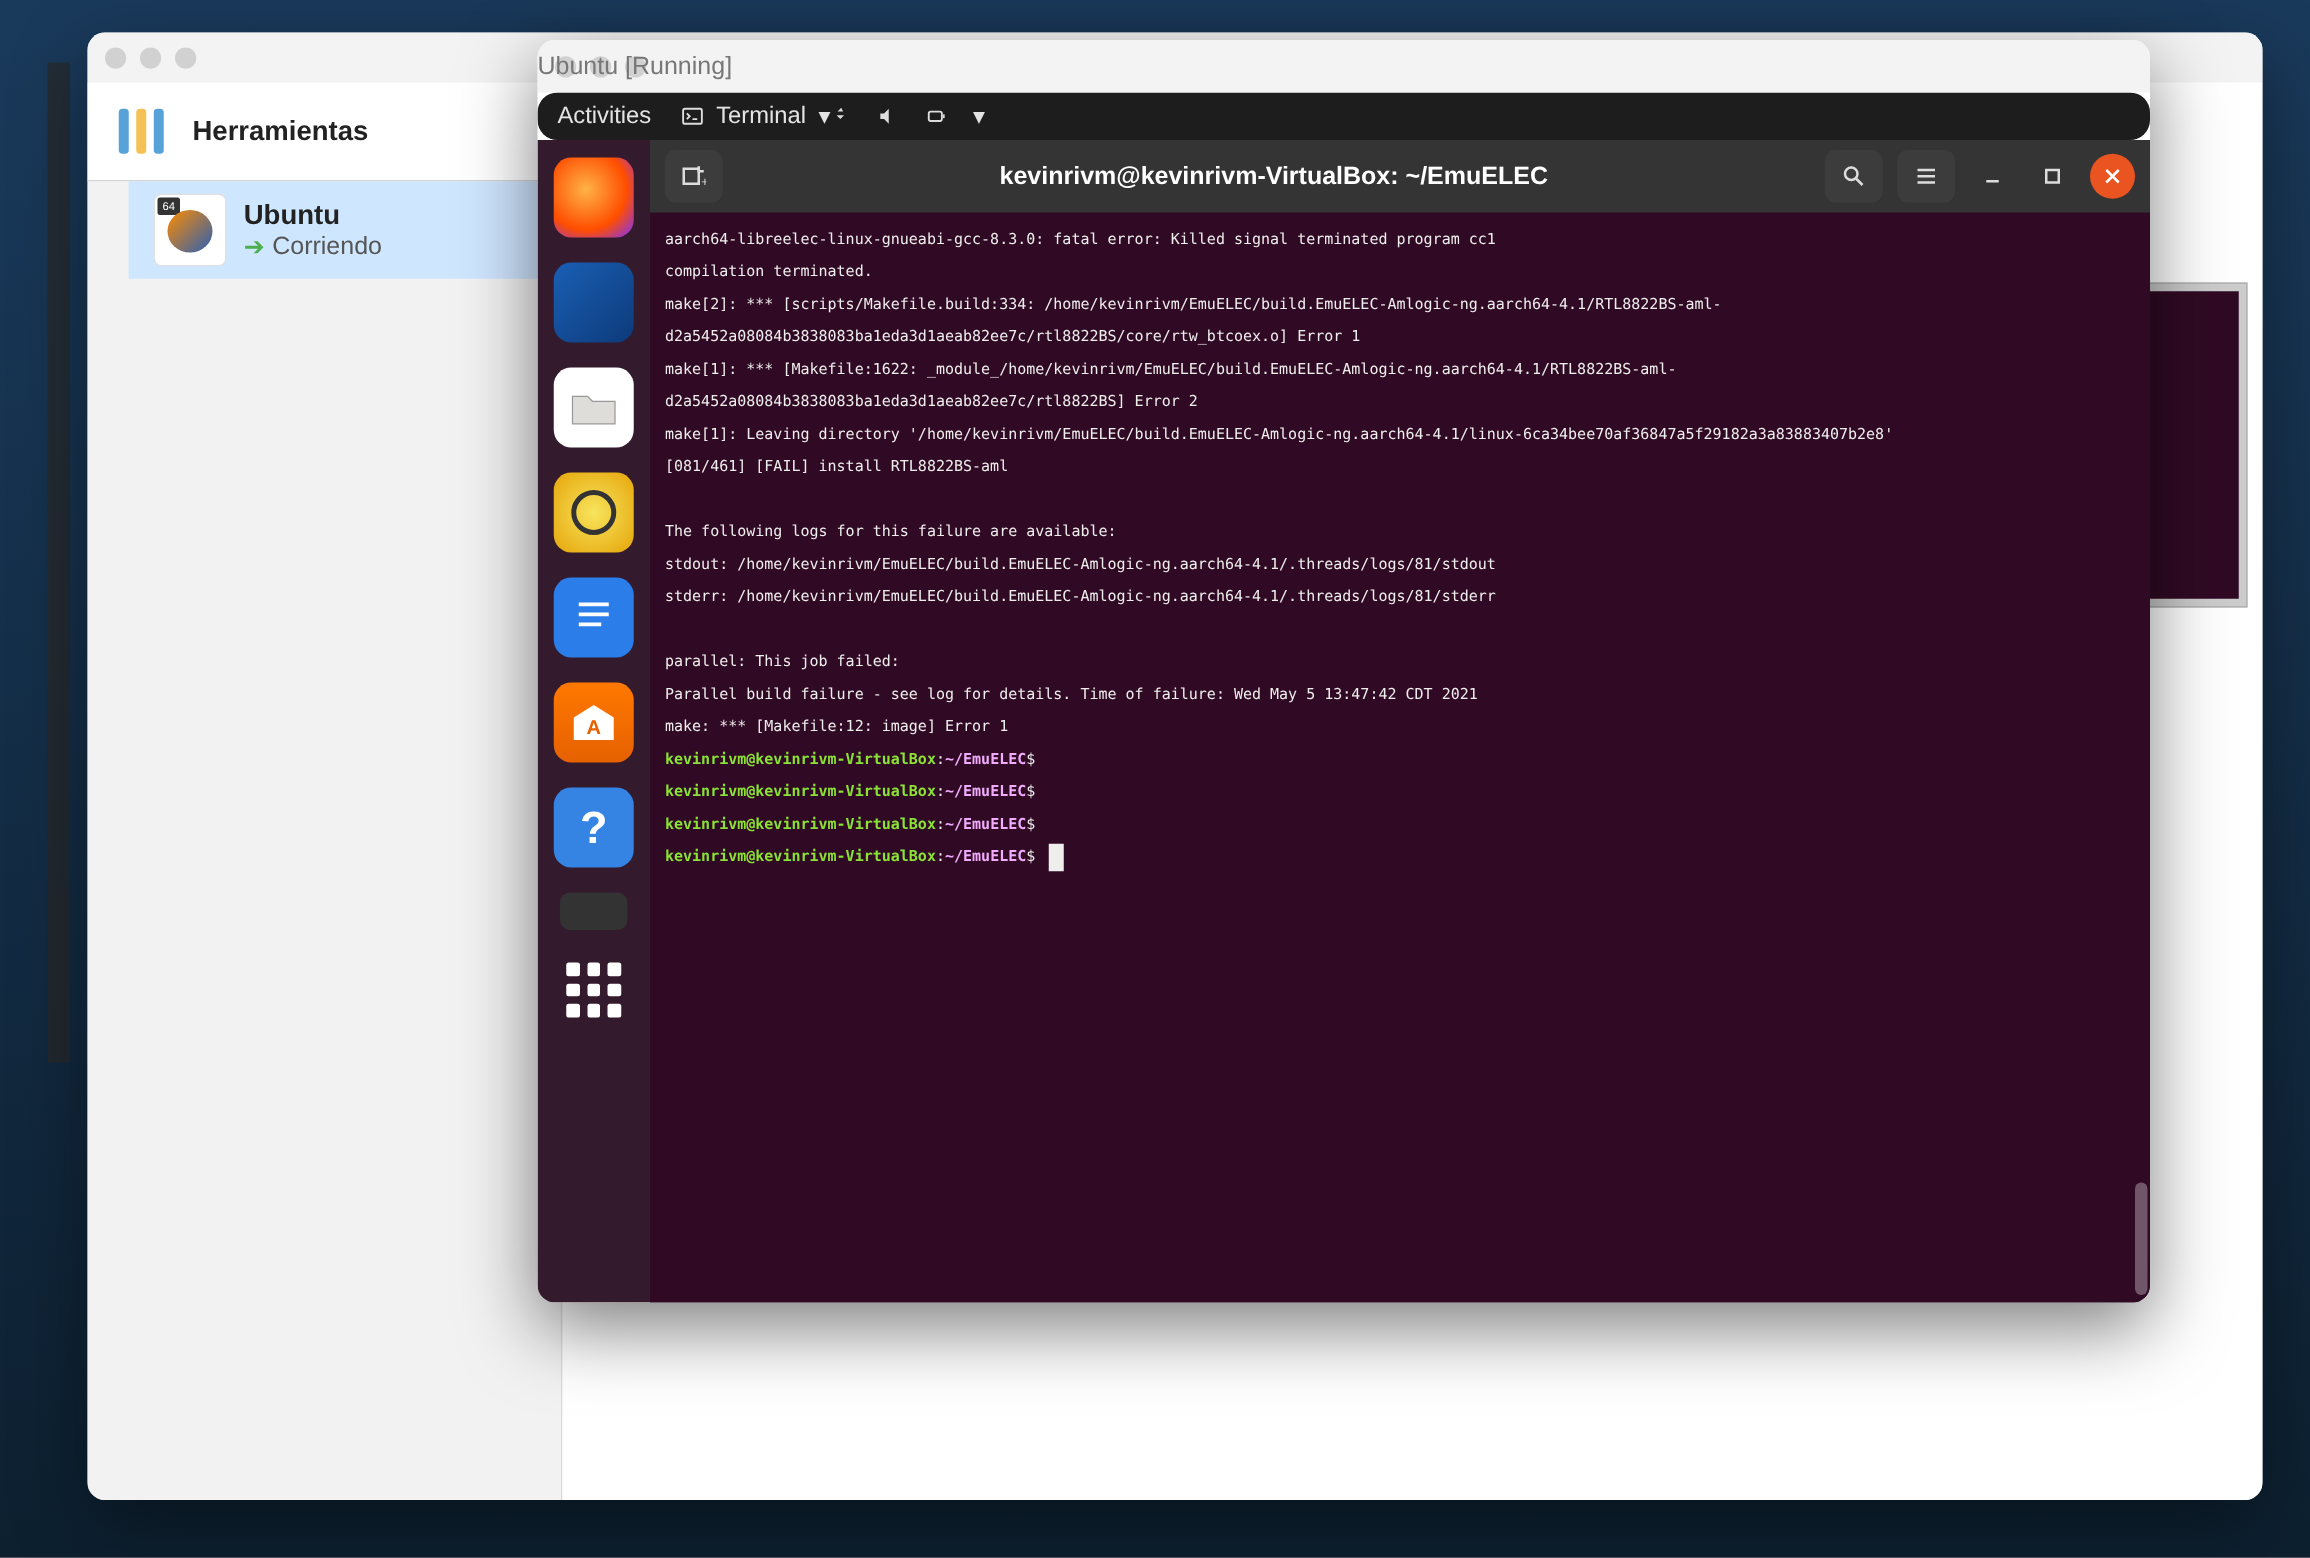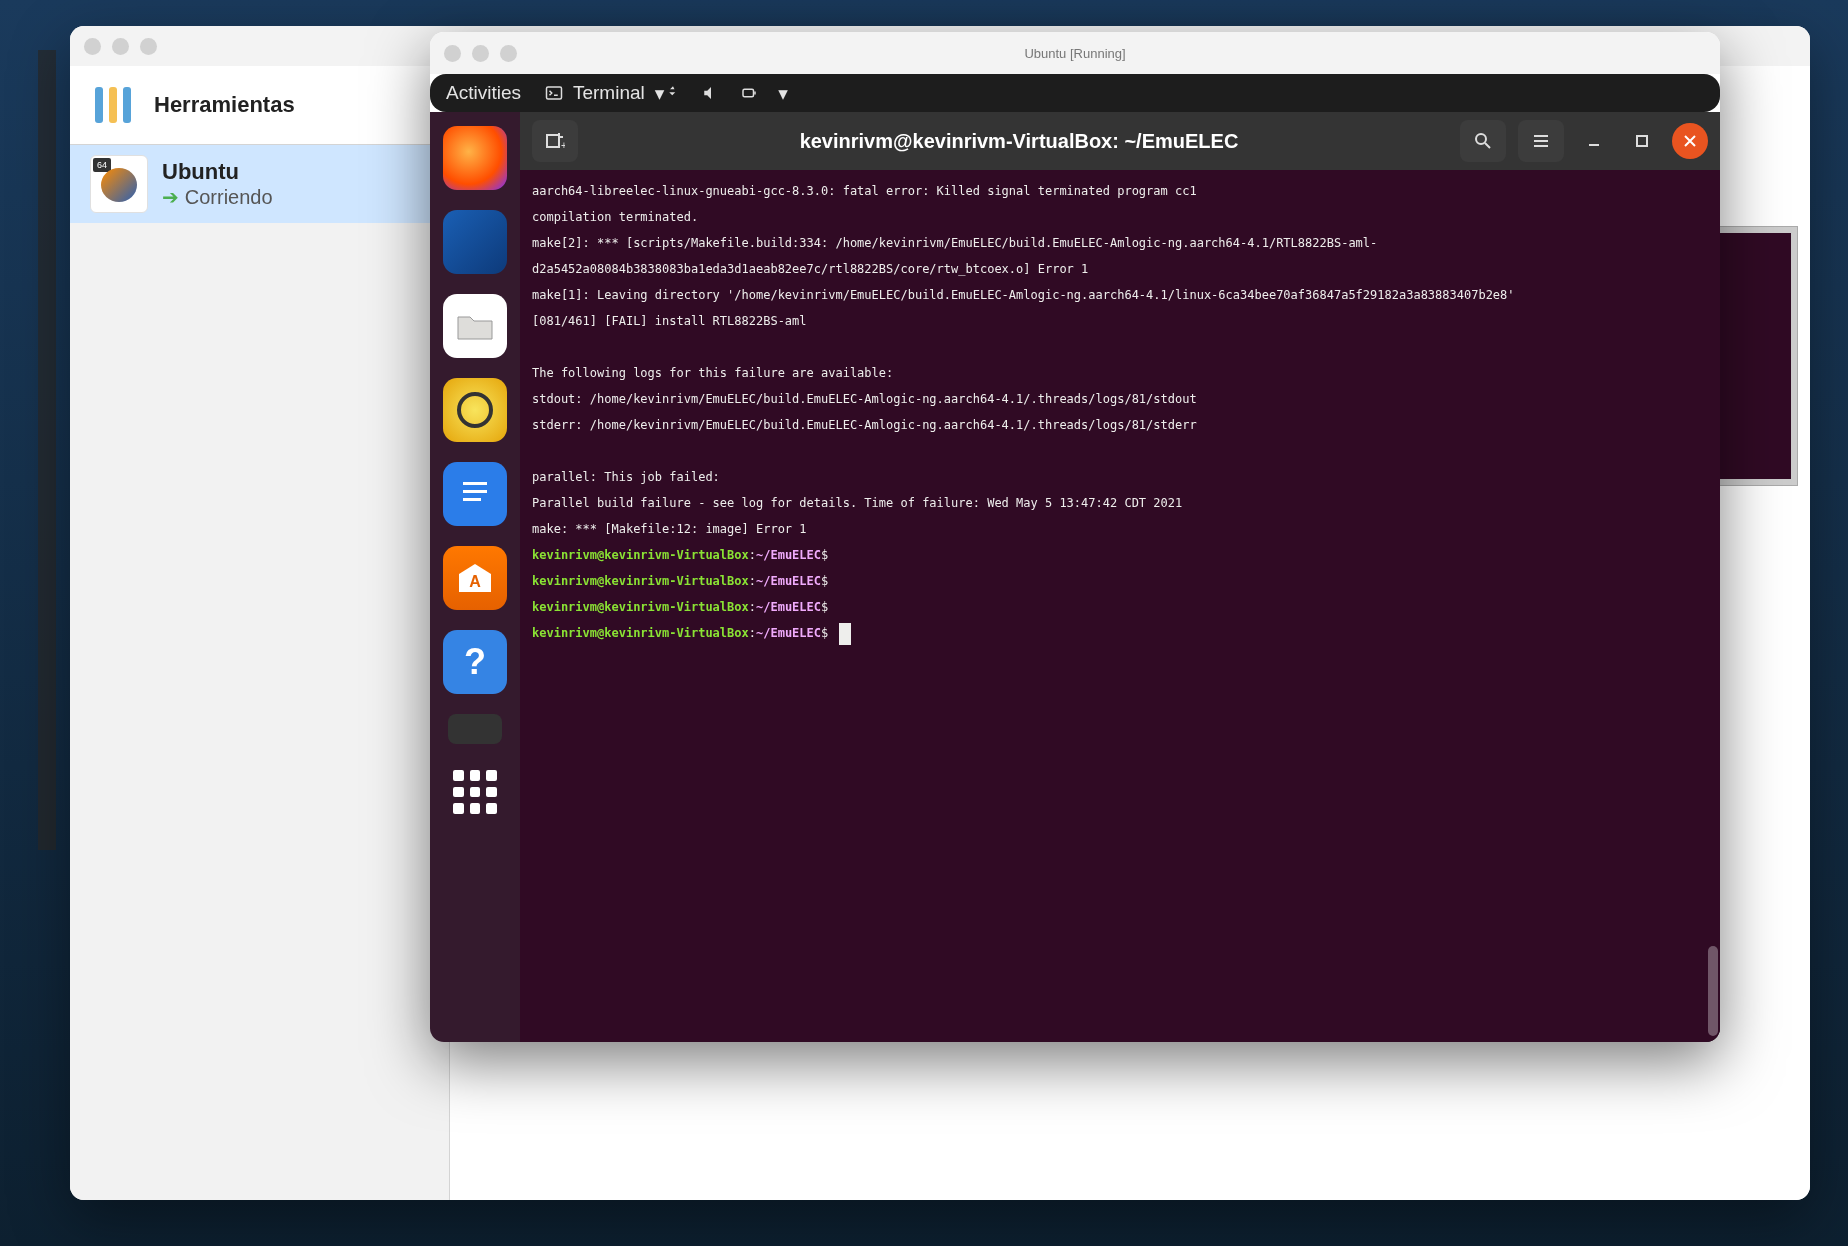--- a/index.html
+++ b/index.html
@@ -71,20 +71,21 @@
 }
 .tools-icon svg { width: 48px; height: 48px; }
 .tools-label { font-size: 22px; font-weight: 700; color: #222; }
 .vm-item {
   display: flex;
   align-items: center;
   gap: 14px;
   padding: 10px 16px;
   background: #cfe6ff;
   border-left: 4px solid #cfe6ff;
+  margin-left: 33px;
 }
 .vm-icon {
   width: 58px; height: 58px;
   background: #fff;
   border-radius: 6px;
   position: relative;
   border:1px solid #e0e0e0;
 }
 .vm-icon-badge {
   position:absolute; top:2px; left:2px;
@@ -130,22 +131,22 @@
 }
 .ubuntu-mac-titlebar {
   height: 42px;
   background: #f3f3f3;
   display: flex;
   align-items: center;
   padding: 0 14px;
   position: relative;
 }
 .ubuntu-mac-title {
-  position:absolute; left:0; right:0; text-align:center;
-  font-size: 13px; color: #777;
+  position:absolute; left:0; right:0; text-align:left;
+  font-size: 20px; color: #777;
 }
 
 
 .gnome-topbar {
   height: 38px;
   background: #1d1d1d;
   color: #e4e4e4;
   display: flex;
   align-items: center;
   padding: 0 16px;
@@ -449,20 +450,21 @@
           <svg width="14" height="14" viewBox="0 0 14 14">
               <path d="M2 2l10 10M12 2L2 12" stroke="#fff" stroke-width="2"></path>
             </svg>
         </div>
       </div>
       <div class="terminal-body">
         <div id="term-lines">
             <div>aarch64-libreelec-linux-gnueabi-gcc-8.3.0: fatal error: Killed signal terminated program cc1</div>
             <div>compilation terminated.</div>
             <div>make[2]: *** [scripts/Makefile.build:334: /home/kevinrivm/EmuELEC/build.EmuELEC-Amlogic-ng.aarch64-4.1/RTL8822BS-aml-d2a5452a08084b3838083ba1eda3d1aeab82ee7c/rtl8822BS/core/rtw_btcoex.o] Error 1</div>
+            <div>make[1]: *** [Makefile:1622: _module_/home/kevinrivm/EmuELEC/build.EmuELEC-Amlogic-ng.aarch64-4.1/RTL8822BS-aml-d2a5452a08084b3838083ba1eda3d1aeab82ee7c/rtl8822BS] Error 2</div>
             <div>make[1]: Leaving directory '/home/kevinrivm/EmuELEC/build.EmuELEC-Amlogic-ng.aarch64-4.1/linux-6ca34bee70af36847a5f29182a3a83883407b2e8'</div>
             <div>[081/461] [FAIL] install RTL8822BS-aml</div>
             <div>&nbsp;</div>
             <div>The following logs for this failure are available:</div>
             <div>  stdout: /home/kevinrivm/EmuELEC/build.EmuELEC-Amlogic-ng.aarch64-4.1/.threads/logs/81/stdout</div>
             <div>  stderr: /home/kevinrivm/EmuELEC/build.EmuELEC-Amlogic-ng.aarch64-4.1/.threads/logs/81/stderr</div>
             <div>&nbsp;</div>
             <div>parallel: This job failed:</div>
             <div>Parallel build failure - see log for details. Time of failure: Wed May  5 13:47:42 CDT 2021</div>
             <div>make: *** [Makefile:12: image] Error 1</div>

